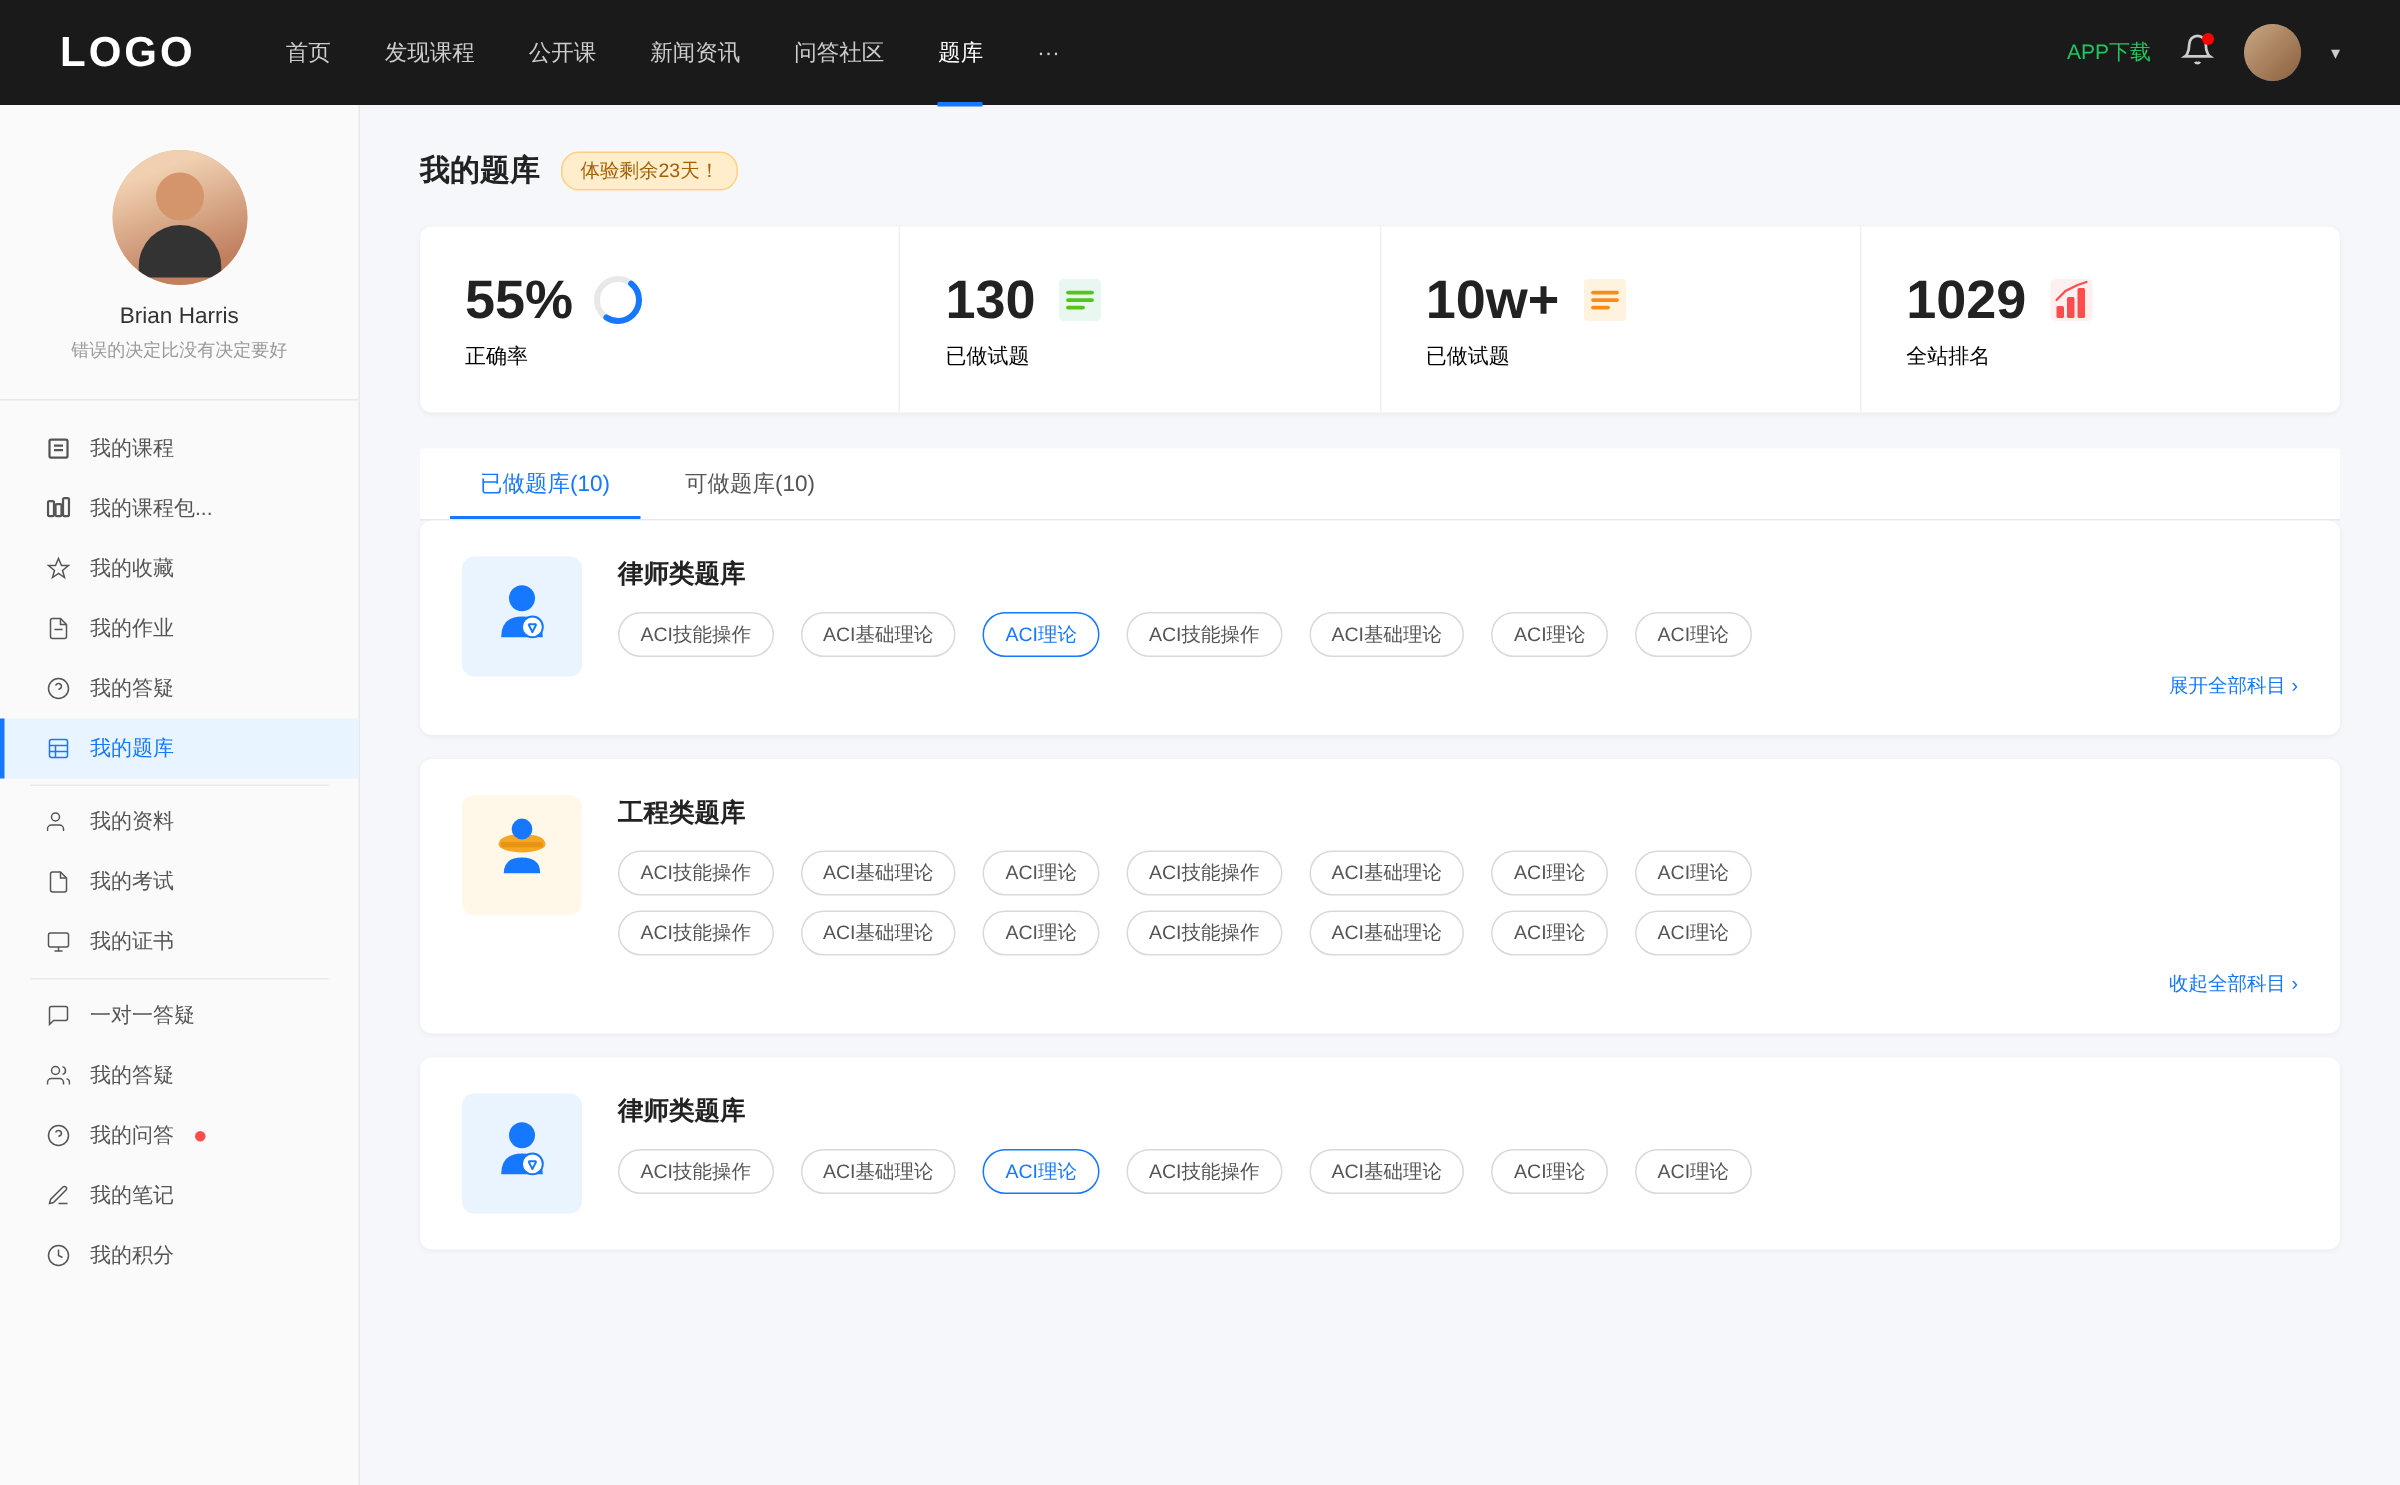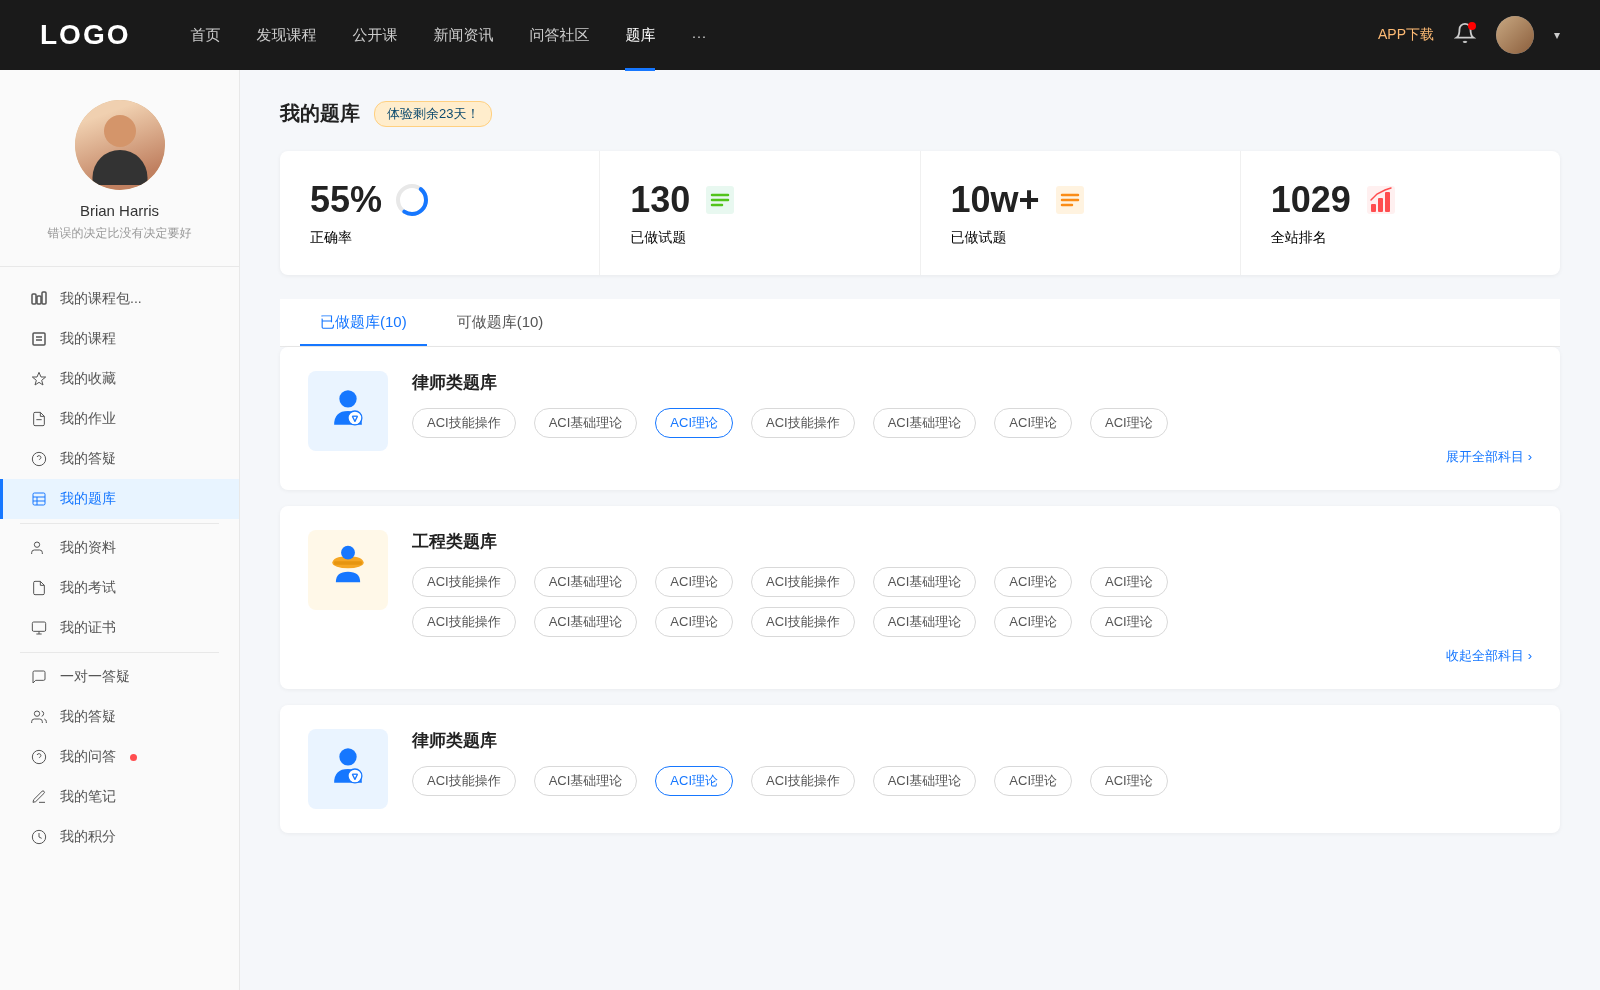--- a/index.html
+++ b/index.html
@@ -47,21 +47,21 @@
       width: 100%;
       height: 3px;
       background: #1677ff;
     }
     .nav-right {
       display: flex;
       align-items: center;
       gap: 20px;
     }
     .nav-app-download {
-      color: #fdba74;
+      color: #22c55e;
       font-size: 14px;
       cursor: pointer;
     }
     .nav-bell {
       position: relative;
       cursor: pointer;
     }
     .bell-dot {
       position: absolute;
       top: 0;
@@ -221,21 +221,21 @@
       gap: 14px;
       margin-bottom: 24px;
     }
     .page-title {
       font-size: 20px;
       font-weight: 600;
       color: #222;
     }
     .trial-badge {
       background: #ffedcc;
-      color: #0c4a6e;
+      color: #a16207;
       font-size: 13px;
       padding: 3px 12px;
       border-radius: 12px;
       border: 1px solid #ffd080;
     }
 
     
     .stats-row {
       display: flex;
       gap: 0;
@@ -420,36 +420,36 @@
       <div class="profile-avatar">
         <div class="profile-avatar-inner"></div>
       </div>
       <div class="profile-name">Brian Harris</div>
       <div class="profile-motto">错误的决定比没有决定要好</div>
     </div>
     <div class="sidebar-menu">
       <div class="sidebar-item">
         <span class="sidebar-item-icon">
           <svg width="16" height="16" viewBox="0 0 16 16" fill="none" stroke="currentColor" stroke-width="1.5">
+            <rect x="2" y="2" width="12" height="12" rx="1"></rect>
+            <line x1="5" y1="6" x2="11" y2="6"></line>
+            <line x1="5" y1="9" x2="11" y2="9"></line>
+          </svg>
+        </span>
+        <span>我的课程</span>
+      </div>
+      <div class="sidebar-item">
+        <span class="sidebar-item-icon">
+          <svg width="16" height="16" viewBox="0 0 16 16" fill="none" stroke="currentColor" stroke-width="1.5">
             <rect x="1" y="3" width="4" height="10" rx="1"></rect>
             <rect x="6" y="5" width="4" height="8" rx="1"></rect>
             <rect x="11" y="1" width="4" height="12" rx="1"></rect>
           </svg>
         </span>
         <span>我的课程包...</span>
-      </div>
-      <div class="sidebar-item">
-        <span class="sidebar-item-icon">
-          <svg width="16" height="16" viewBox="0 0 16 16" fill="none" stroke="currentColor" stroke-width="1.5">
-            <rect x="2" y="2" width="12" height="12" rx="1"></rect>
-            <line x1="5" y1="6" x2="11" y2="6"></line>
-            <line x1="5" y1="9" x2="11" y2="9"></line>
-          </svg>
-        </span>
-        <span>我的课程</span>
       </div>
       <div class="sidebar-item">
         <span class="sidebar-item-icon">
           <svg width="16" height="16" viewBox="0 0 24 24" fill="none" stroke="currentColor" stroke-width="1.5">
             <polygon points="12,2 15,9 22,9 16,14 18,21 12,17 6,21 8,14 2,9 9,9"></polygon>
           </svg>
         </span>
         <span>我的收藏</span>
       </div>
       <div class="sidebar-item">

